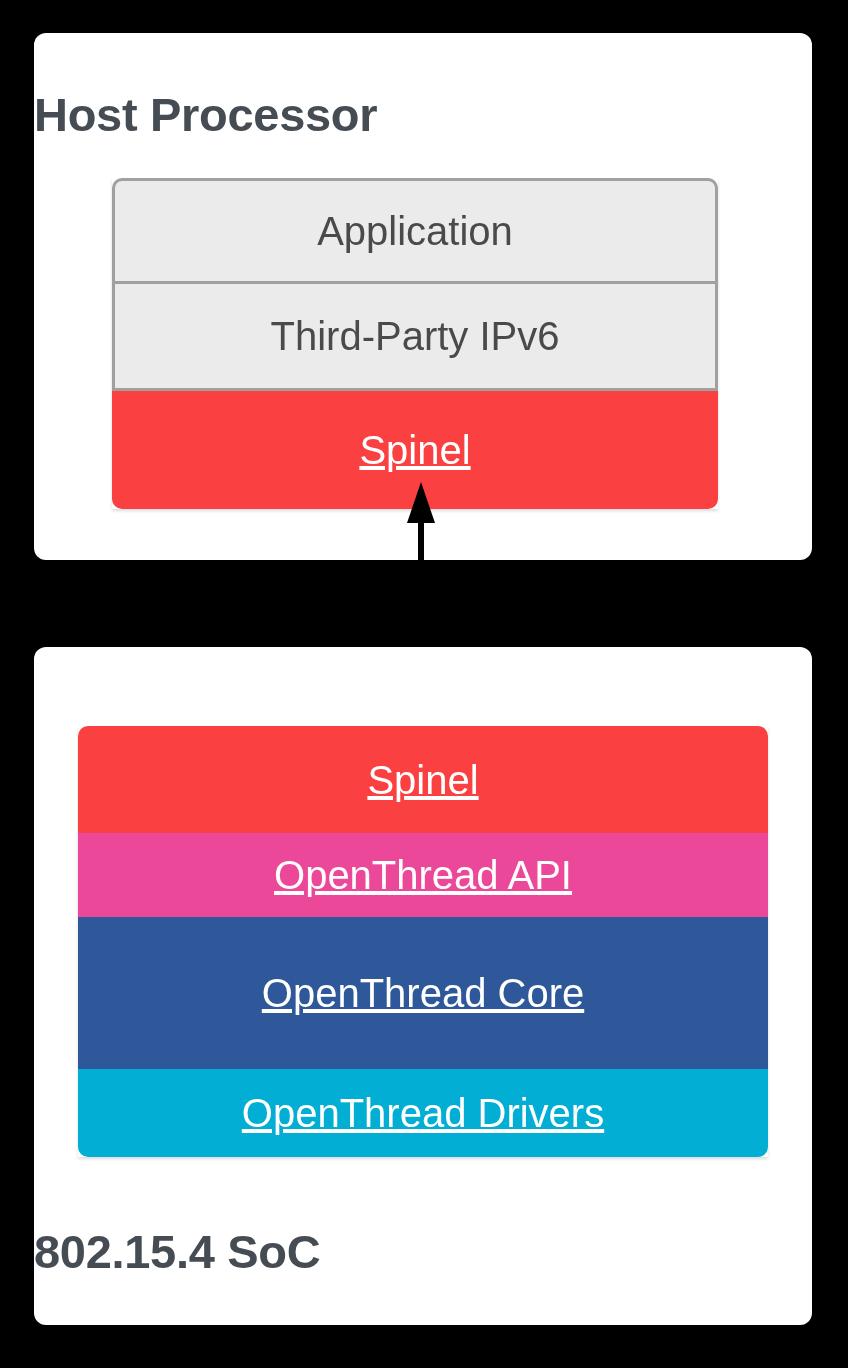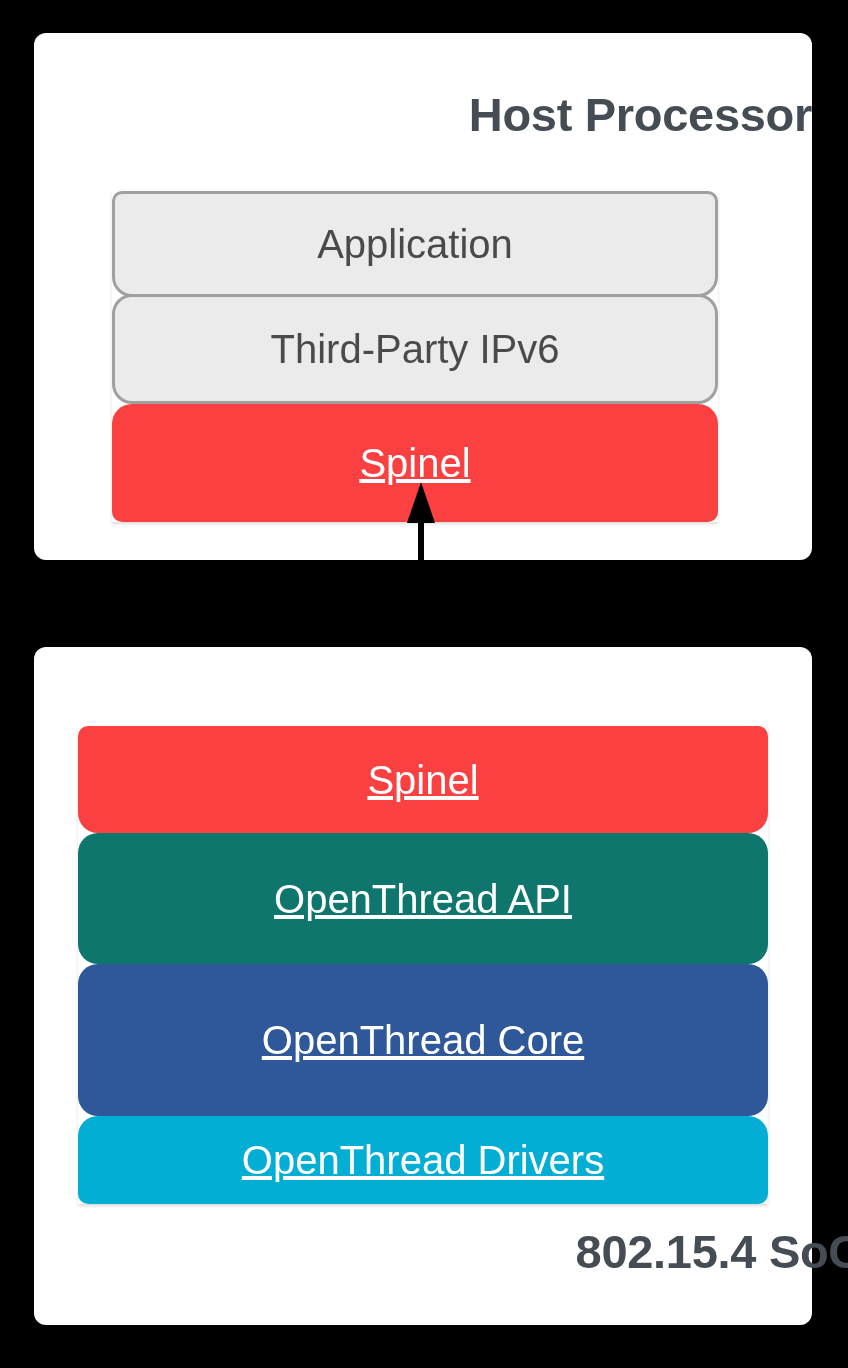--- a/index.html
+++ b/index.html
@@ -46,21 +46,21 @@
     top: 647px;
     width: 778px;
     height: 678px;
   }
 
   
   .card-title {
     position: absolute;
     left: 0;
     width: 100%;
-    text-align: right;
+    text-align: left;
     color: #454c54;
     font-weight: bold;
     font-size: 47px;
     line-height: 56px;
     letter-spacing: -0.3px;
     white-space: nowrap;
   }
 
   #host-title {
     top: 54px;
@@ -75,40 +75,38 @@
 
   
   .layer-stack {
     position: absolute;
   }
 
   #host-stack {
     left: 78px;
     top: 145px;
     width: 606px;
-    margin-top: 13px;
   }
 
   #soc-stack {
     left: 78px;
     top: 726px;
     width: 690px;
   }
 
   .layer {
     position: relative;
     box-sizing: border-box;
     display: flex;
     align-items: center;
     justify-content: center;
     width: 100%;
     font-size: 40px;
     line-height: 46px;
     white-space: nowrap;
-    border-radius: 20px;
   }
 
   
   .layer.neutral {
     background: #ebebeb;
     border: 3px solid #a0a0a0;
     color: #4a4a4a;
   }
 
   
@@ -177,21 +175,21 @@
     <polygon points="24,246 38,206 10,206" fill="#000000"></polygon>
   </svg>
 
   <div class="card" id="soc-card">
     <div class="layer-stack stack-shadow" id="soc-stack" style="left:44px; top:79px;">
 
       <div class="layer solid top-cap" style="height:107px; background:#fa4040;">
         <span>Spinel</span>
       </div>
 
-      <div class="layer solid" style="height:131px; background:#0f766e;">
+      <div class="layer solid" style="height:84px; background:#ec4899;">
         <span>OpenThread API</span>
       </div>
 
       <div class="layer solid" style="height:152px; background:#2e5899;">
         <span>OpenThread Core</span>
       </div>
 
       <div class="layer solid bottom-cap" style="height:88px; background:#03aed5;">
         <span>OpenThread Drivers</span>
       </div>

